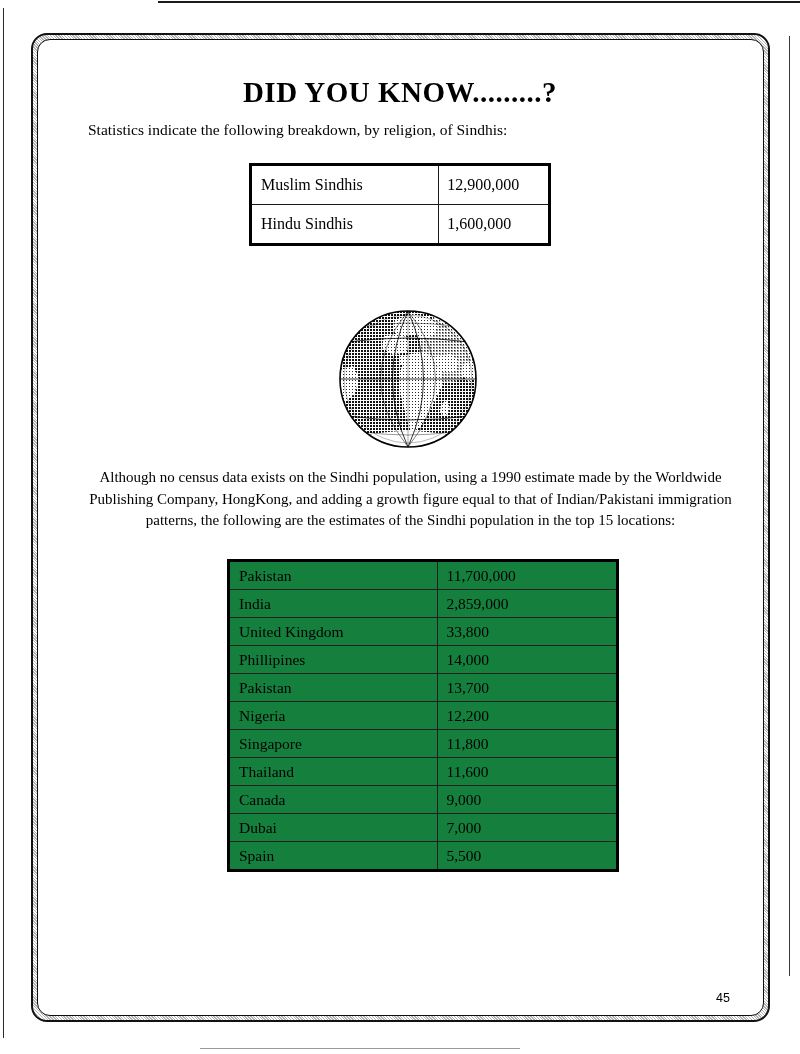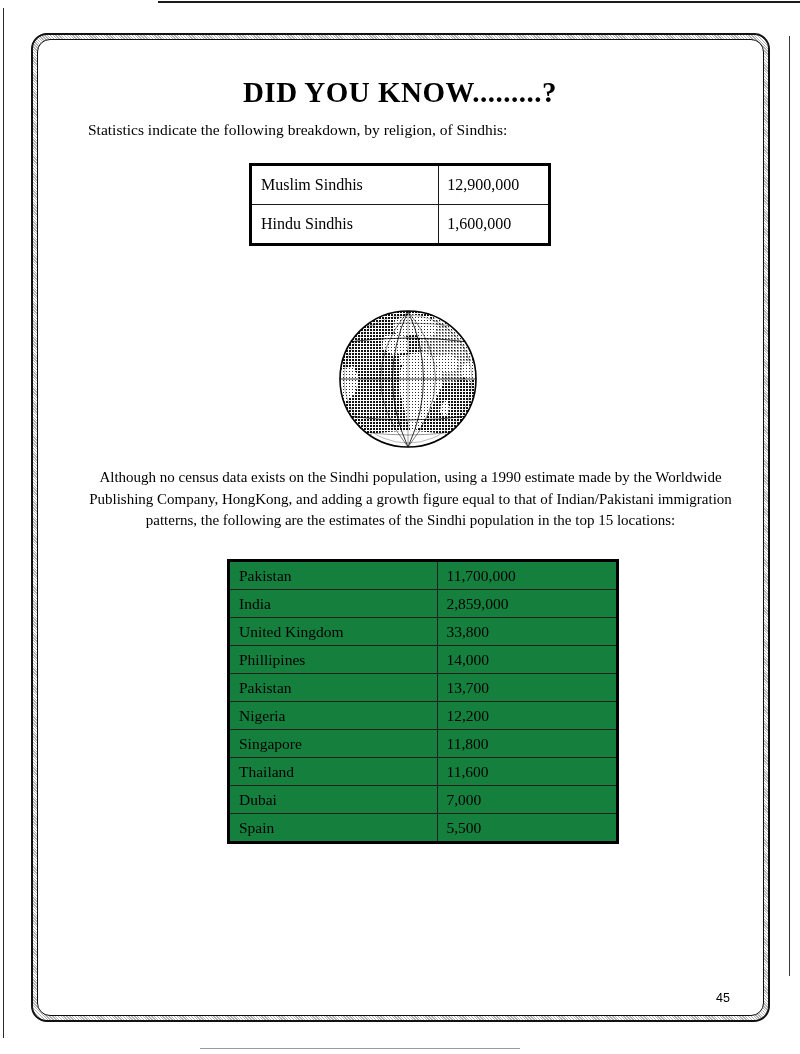--- a/index.html
+++ b/index.html
@@ -304,20 +304,24 @@
       </tr>
       <tr>
         <td class="c-place">Singapore</td>
         <td class="c-pop">11,800</td>
       </tr>
       <tr>
         <td class="c-place">Thailand</td>
         <td class="c-pop">11,600</td>
       </tr>
       <tr>
+        <td class="c-place">Canada</td>
+        <td class="c-pop">9,000</td>
+      </tr>
+      <tr>
         <td class="c-place">Dubai</td>
         <td class="c-pop">7,000</td>
       </tr>
       <tr>
         <td class="c-place">Spain</td>
         <td class="c-pop">5,500</td>
       </tr>
     </tbody>
   </table>
 

